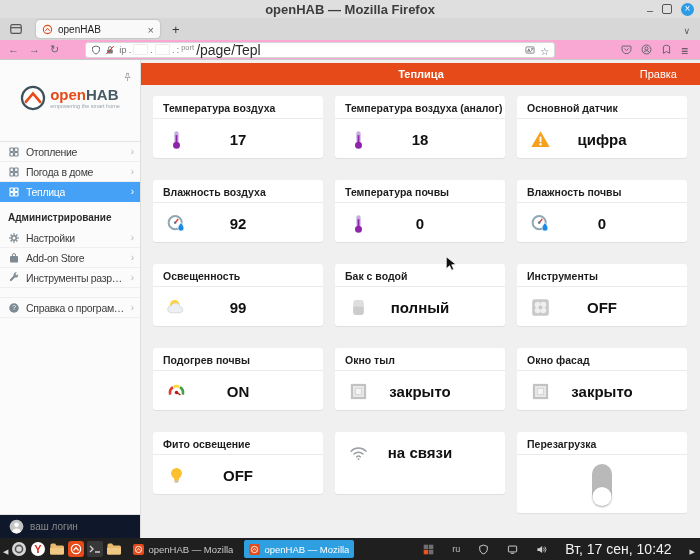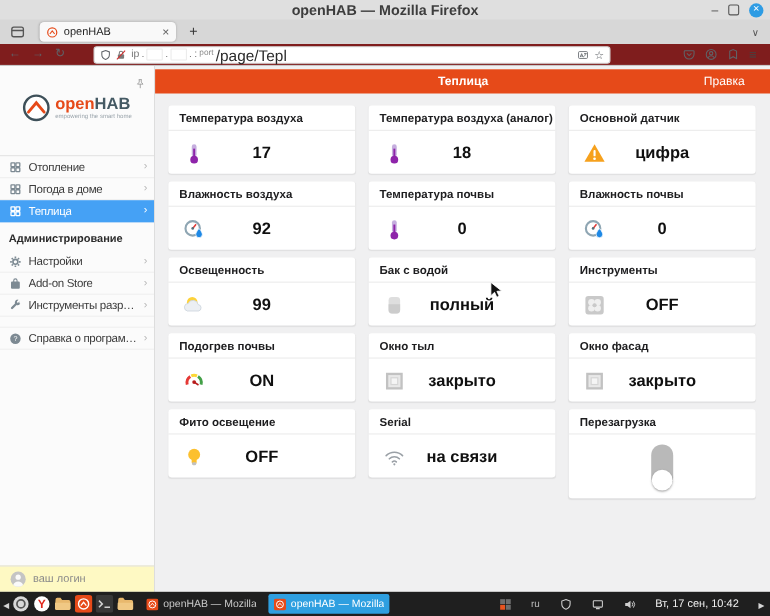--- a/index.html
+++ b/index.html
@@ -25,21 +25,21 @@
   .tab{margin-left:13px;width:112px;height:18px;background:#f9f9f9;border-radius:4px;
     display:flex;align-items:center;padding:0 6px;gap:5px;box-shadow:0 0 2px rgba(0,0,0,.25)}
   .ic12{width:11px;height:11px;display:inline-block}
   .tab-label{font-size:10px;color:#222;flex:1;white-space:nowrap;overflow:hidden}
   .g-close::before{content:"×";color:#666;font-size:11px}
   .g-plus::before{content:"+";color:#333;font-size:13px}
   .newtab{margin-left:12px}
   .tablist{margin-left:auto;margin-right:10px}
   .g-down::before{content:"∨";color:#555;font-size:9px}
   
-  .navbar{position:absolute;top:40px;left:0;right:0;height:19px;background:#7f1d1d;
+  .navbar{position:absolute;top:40px;left:0;right:0;height:19px;background:#f9a8d4;
     border-bottom:1px solid #c8c8c8;display:flex;align-items:center;padding:0 8px}
   .navbtn{color:#5f6368;font-size:11px;margin-right:10px;line-height:1}
   .g-back::before{content:"←"} .g-fwd::before{content:"→"} .g-reload::before{content:"↻"}
   .urlbar{margin-left:16px;width:458px;height:14px;background:#fff;border:1px solid #d6d6d6;
     border-radius:3px;display:flex;align-items:center;padding:0 5px;gap:4px}
   .ic11{width:10px;height:10px;display:inline-block}
   .url-text{font-size:9.5px;color:#777;display:flex;align-items:center;gap:2px;white-space:nowrap}
   .redact{display:inline-block;width:13px;height:9px;background:#fff;border:1px solid #ececec;border-radius:1px}
   .sep::before{content:"."} .colon::before{content:":"}
   .port{font-size:7.5px;color:#888;position:relative;top:-2px}
@@ -68,30 +68,30 @@
   .s-item .si{width:12px;height:12px;color:#7d8a93;flex:0 0 auto}
   .s-item .si svg{width:100%;height:100%}
   .s-label{letter-spacing:-0.3px;overflow:hidden;text-overflow:ellipsis}
   .chev{margin-left:auto;color:#b8b8b8;font-size:10px}
   .g-chev::before{content:"›"}
   .s-item.selected{background:#45a1f5;color:#fff;border-bottom-color:#45a1f5}
   .s-item.selected .si,.s-item.selected .chev{color:#fff}
   .section-label{font-size:10px;font-weight:700;color:#2b2b2b;padding:10px 8px 5px}
   .help-gap{margin-top:9px;border-top:1px solid #efefef}
   .sfooter{margin-top:auto;border-top:1px solid #e2e2e2;height:23px;display:flex;
-    align-items:center;gap:6px;padding:0 9px;font-size:10px;color:#8a8a8a;background:#fef9c3}
+    align-items:center;gap:6px;padding:0 9px;font-size:10px;color:#8a8a8a;background:#0f172a}
   .avatar{width:15px;height:15px}
   .avatar svg{width:100%;height:100%}
   
   .main{flex:1;background:#f0f0f1;padding-top:3px;position:relative}
   .page-header{height:22px;background:#e64a19;display:flex;align-items:center;justify-content:center;position:relative}
   .page-title{color:#fff;font-weight:700;font-size:11px}
   .page-action{position:absolute;right:24px;color:#fff;font-size:11px}
   .grid{margin:11px 14px 0 12px;display:grid;grid-template-columns:repeat(3,170px);
-    grid-auto-rows:62px;gap:7px 12px}
+    grid-auto-rows:62px;gap:22px 12px}
   .card{background:#fff;border-radius:3px;box-shadow:0 1px 1px rgba(0,0,0,.07)}
   .card.tall{height:81px}
   .card-title{padding:6px 10px 4px;font-size:10.5px;font-weight:700;color:#1d1d1f;
     border-bottom:1px solid #ebebeb;white-space:nowrap;overflow:hidden}
   .card-body{position:relative;height:40px;display:flex;align-items:center;justify-content:center}
   .tall .card-body{height:58px}
   .ci{position:absolute;left:13px;width:21px;height:21px}
   .ci svg{width:100%;height:100%}
   .card-value{font-size:15px;font-weight:700;color:#101010}
   .vtoggle{width:20px;height:40px;border-radius:10px;background:#b9b9b9;position:relative}
@@ -104,21 +104,21 @@
   .g-right::before{content:"▶";color:#d5d5d5;font-size:7px}
   .ic16{width:16px;height:16px;display:inline-block}
   .taskbtn{height:18px;width:100px;display:flex;align-items:center;gap:4px;padding:0 5px;
     font-size:9.5px;color:#c9c9c9;border-radius:2px;margin-left:3px}
   .taskbtn .ic12{flex:0 0 auto}
   .taskbtn span.tlabel{white-space:nowrap;overflow:hidden}
   .taskbtn.active{background:#2e9fe0;color:#fff}
   .tray{margin-left:auto;display:flex;align-items:center;gap:18px;padding-right:2px}
   .tray .lang{font-size:9px;color:#bdbdbd}
   .tray .ic11{width:11px;height:11px}
-  .clock{font-size:10px;color:#f2f2f2;white-space:nowrap}
+  .clock{font-size:14px;color:#f2f2f2;white-space:nowrap}
   
   .cursor{position:absolute;left:444px;top:256px;width:15px;height:15px;z-index:50;pointer-events:none}
   .cursor svg{width:100%;height:100%}
 </style>
 </head>
 <body>
 
 <div class="titlebar">
   <span class="wtitle">openHAB — Mozilla Firefox</span>
   <div class="win-controls">
@@ -454,21 +454,20 @@
         <div class="card-body">
             <span class="ci"><svg viewBox="0 0 24 24">
                 <circle cx="12" cy="9.5" r="6.2" fill="#fcc02e"></circle>
                 <path d="M9.4 14.5h5.2v2.6a2.6 2.6 0 0 1-5.2 0z" fill="#fcc02e"></path>
                 <rect x="9.8" y="17.4" width="4.4" height="3" rx="1.2" fill="#c2c2c2"></rect>
               </svg></span>
           <span class="card-value">OFF</span>
           </div>
       </div>
       <div class="card">
-        <div class="card-title">Serial</div>
         <div class="card-body">
             <span class="ci"><svg viewBox="0 0 24 24" fill="none" stroke="#9aa0a6" stroke-width="1.7" stroke-linecap="round">
                 <path d="M3.5 10.5a12 12 0 0 1 17 0"></path>
                 <path d="M6.8 13.8a7.4 7.4 0 0 1 10.4 0"></path>
                 <path d="M10 17a3 3 0 0 1 4 0"></path>
                 <circle cx="12" cy="19.6" r="1.1" fill="#9aa0a6" stroke="none"></circle>
               </svg></span>
           <span class="card-value">на связи</span>
           </div>
       </div>

